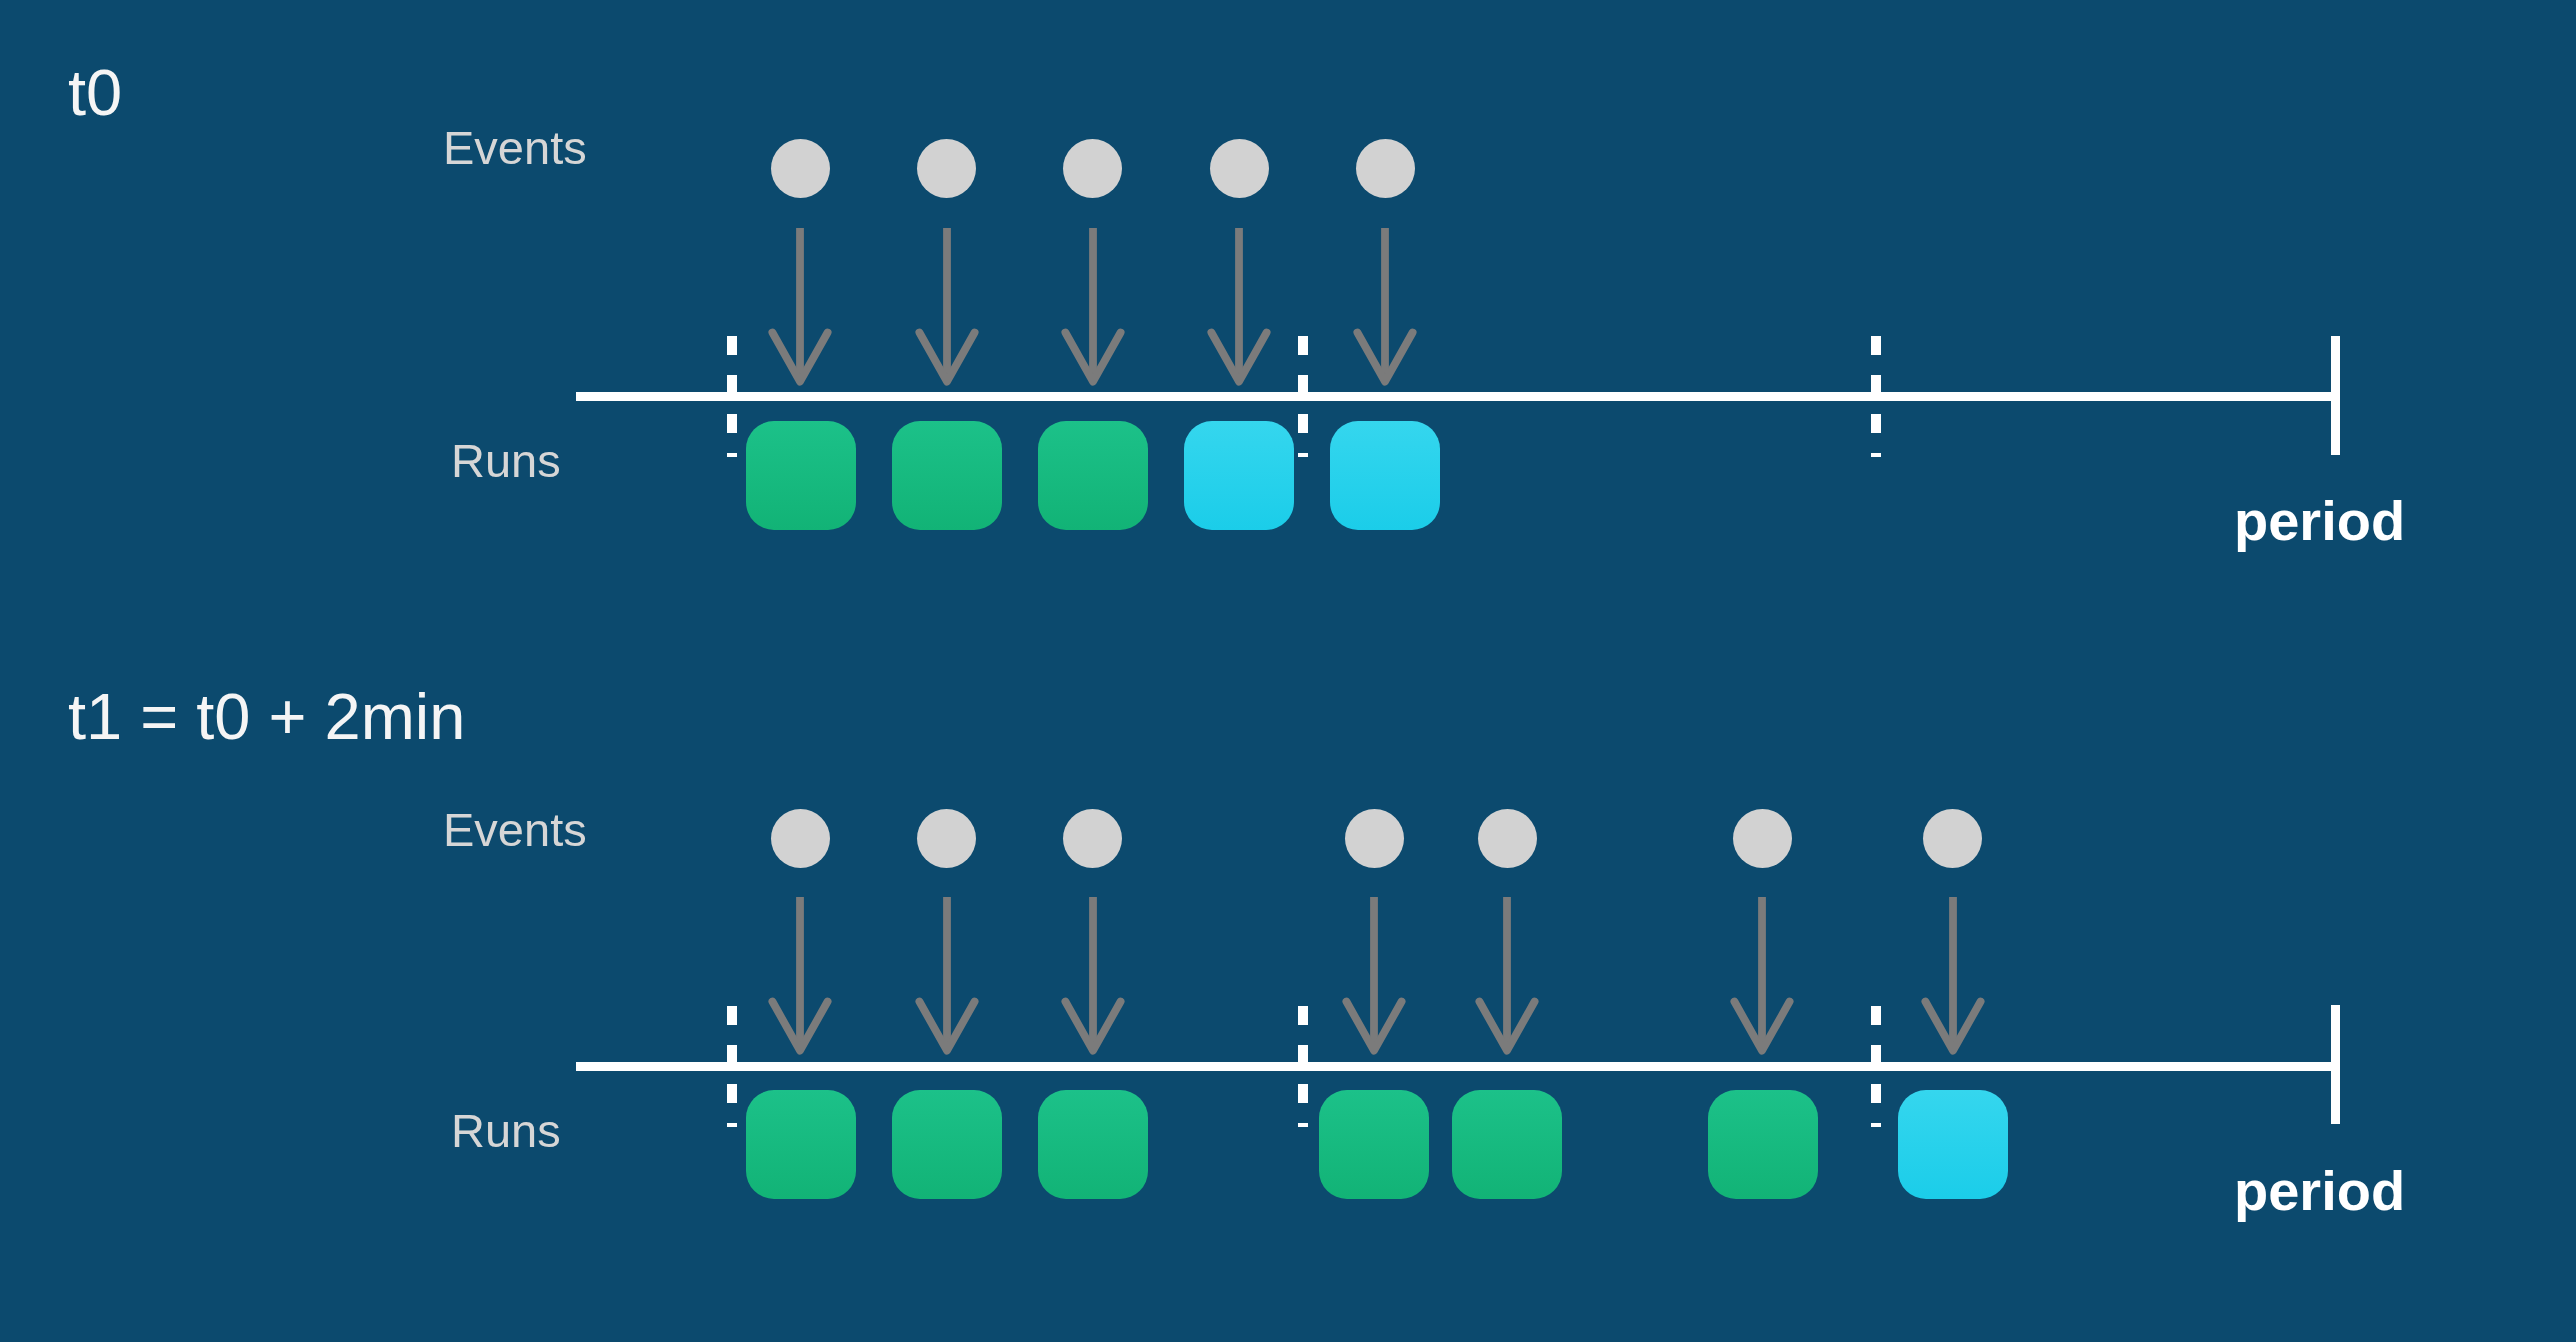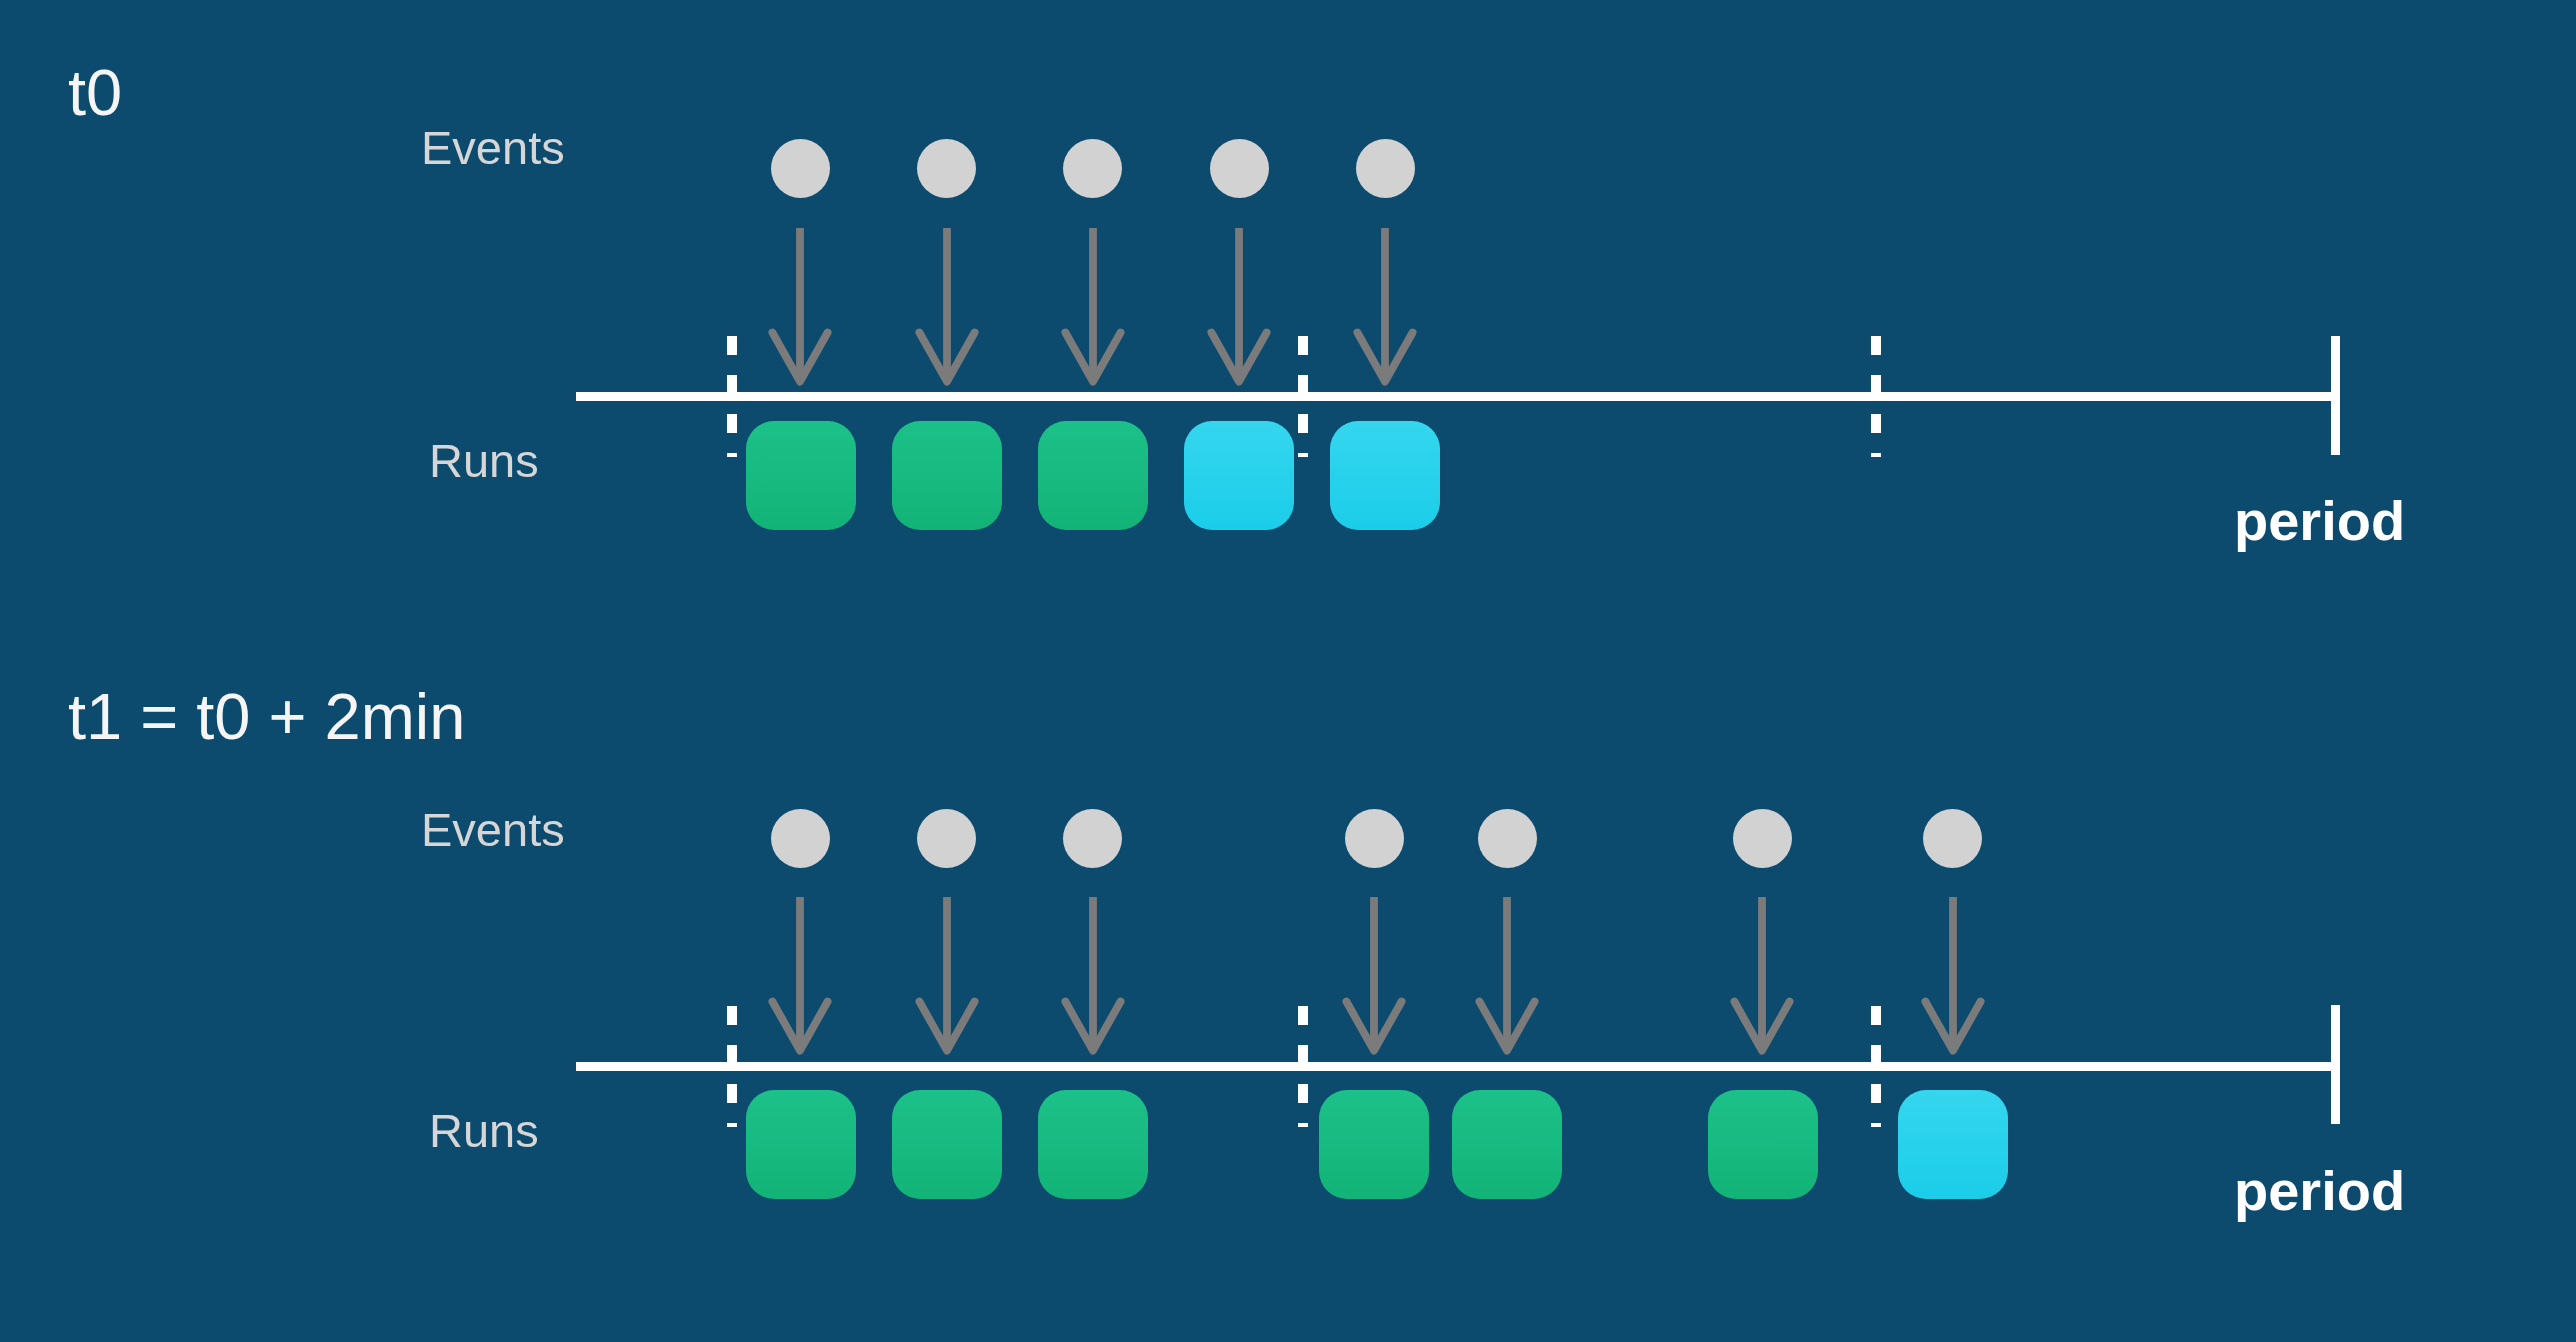--- a/index.html
+++ b/index.html
@@ -9,21 +9,21 @@
     background:#0c4a6e;
     overflow:hidden;
     font-family:"Liberation Sans", sans-serif;
   }
   .abs{position:absolute;}
   .title{
     font-size:65px;line-height:1;color:#f5f5f5;
     letter-spacing:0px;white-space:nowrap;
   }
   .row-label{
-    font-size:47px;line-height:1;color:#d6d6d6;white-space:nowrap;
+    font-size:47px;line-height:1;color:#d6d6d6;white-space:nowrap;margin-left:22px;
   }
   .timeline{
     left:576px;width:1763px;height:9px;background:#ffffff;
   }
   .endtick{
     left:2331px;width:8.5px;height:119px;background:#ffffff;
   }
   .period-label{
     left:2234px;
     font-family:Liberation Sans, sans-serif;

